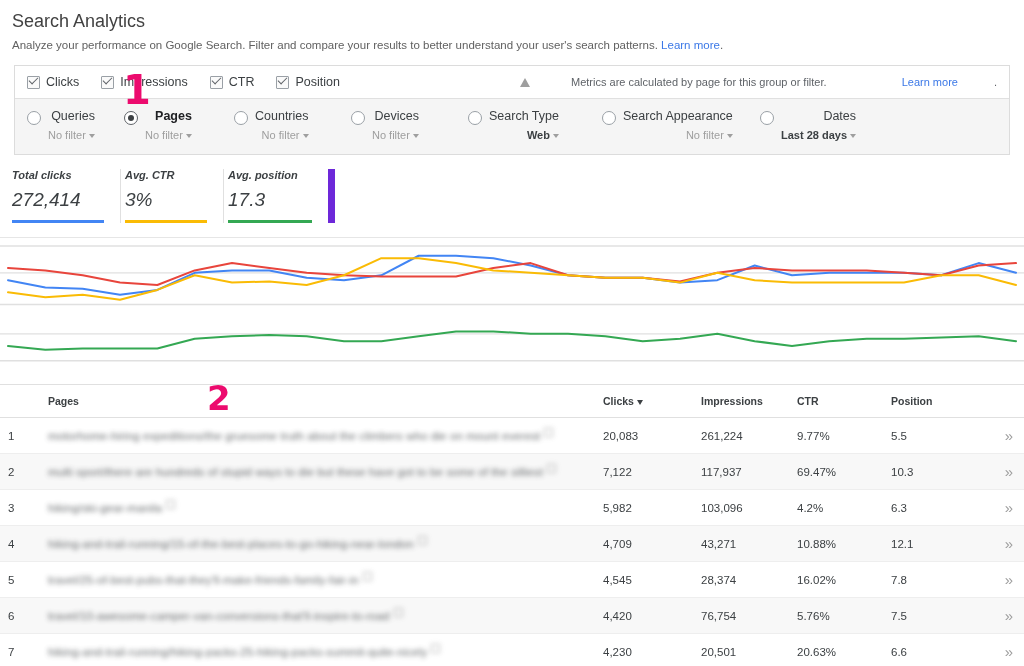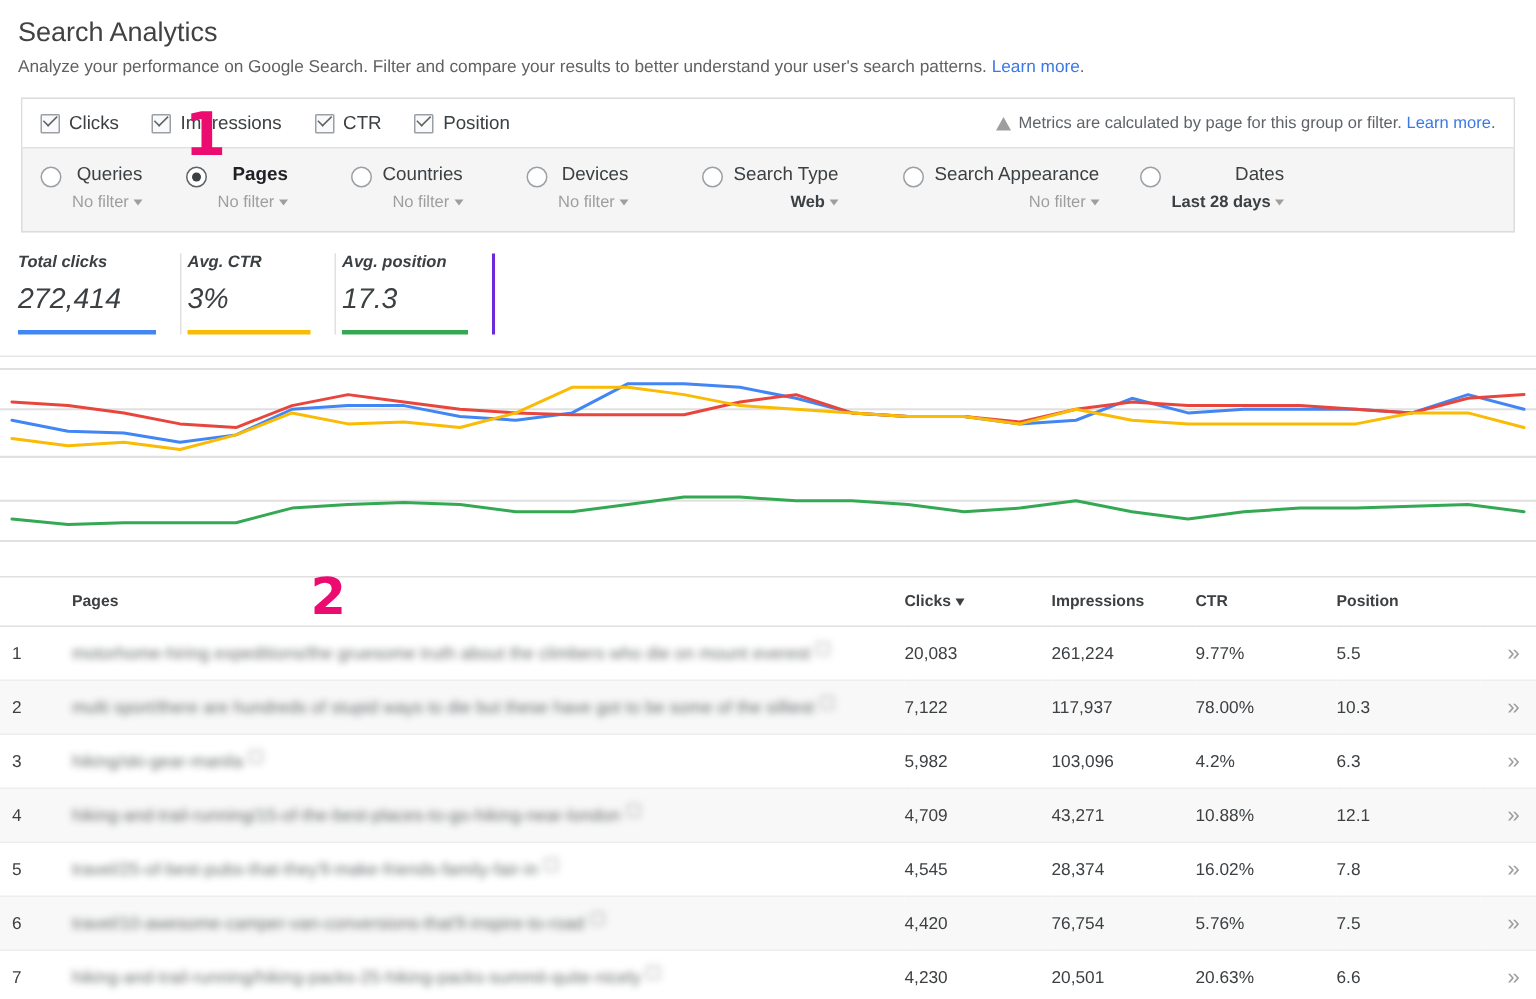--- a/index.html
+++ b/index.html
@@ -75,20 +75,21 @@
     border-bottom: 1.6px solid #5f6368;
     transform: rotate(-45deg);
   }
   .metrics-note {
     margin-left: auto;
     font-size: 11px;
     color: #5f6368;
     display: flex;
     align-items: center;
     white-space: nowrap;
+    gap: 36px;
   }
   .warn-tri {
     display: inline-block;
     width: 0; height: 0;
     border-left: 5px solid transparent;
     border-right: 5px solid transparent;
     border-bottom: 9px solid #9e9e9e;
     margin-right: 5px;
   }
 
@@ -162,21 +163,21 @@
   .summary {
     display: flex;
     margin: 14px 0 0 8px;
     font-style: italic;
   }
   .card {
     padding: 0 16px 0 4px;
     border-right: 1px solid #e0e0e0;
     min-width: 82px;
   }
-  .card:last-child { border-right: 2px solid #6d28d9; }
+  .card:last-child { border-right: 7px solid #6d28d9; }
   .card-label {
     font-size: 11px;
     font-weight: bold;
     color: #3c4043;
     white-space: nowrap;
   }
   .card-value {
     font-size: 19px;
     font-weight: 400;
     color: #3c4043;
@@ -424,21 +425,21 @@
           <td class="col-impr">261,224</td>
           <td class="col-ctr">9.77%</td>
           <td class="col-pos">5.5</td>
           <td class="col-act"><span class="chev">»</span></td>
         </tr>
         <tr class="alt">
           <td class="col-idx">2</td>
           <td class="col-page"><span class="blur-url">multi sport/there are hundreds of stupid ways to die but these have got to be some of the silliest<i class="ext-ico"></i></span></td>
           <td class="col-clicks">7,122</td>
           <td class="col-impr">117,937</td>
-          <td class="col-ctr">78.00%</td>
+          <td class="col-ctr">69.47%</td>
           <td class="col-pos">10.3</td>
           <td class="col-act"><span class="chev">»</span></td>
         </tr>
         <tr>
           <td class="col-idx">3</td>
           <td class="col-page"><span class="blur-url">hiking/ski-gear-manila<i class="ext-ico"></i></span></td>
           <td class="col-clicks">5,982</td>
           <td class="col-impr">103,096</td>
           <td class="col-ctr">4.2%</td>
           <td class="col-pos">6.3</td>

